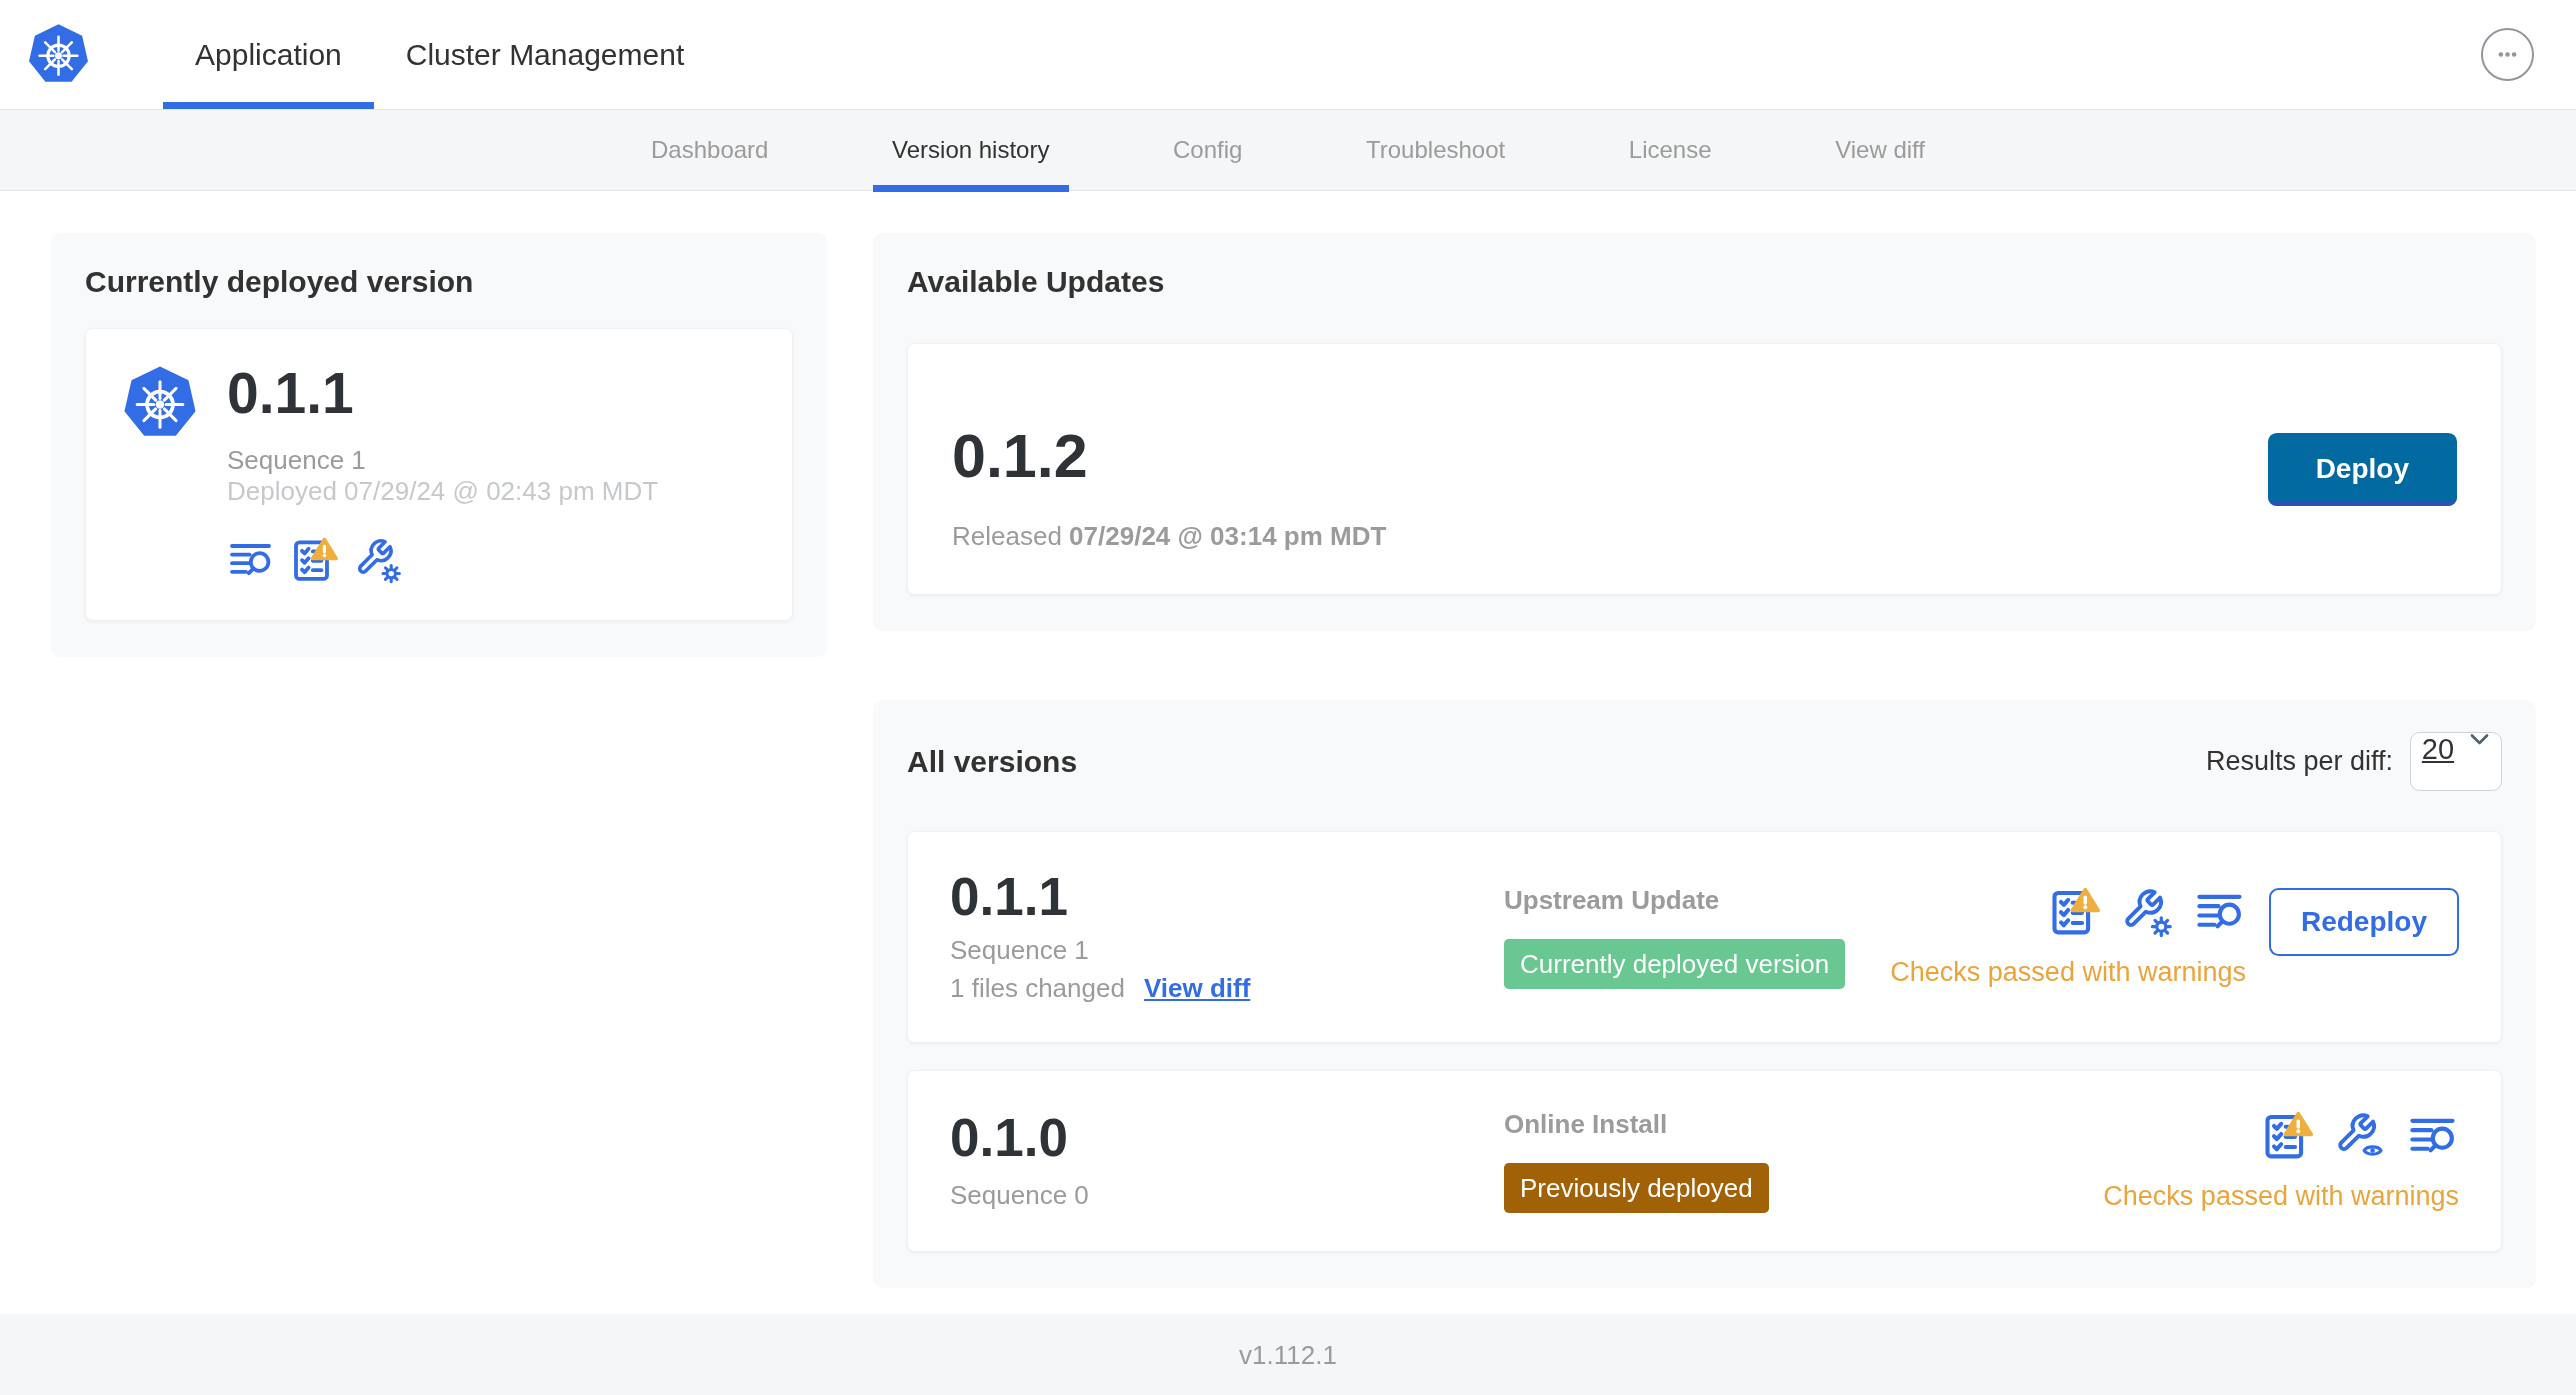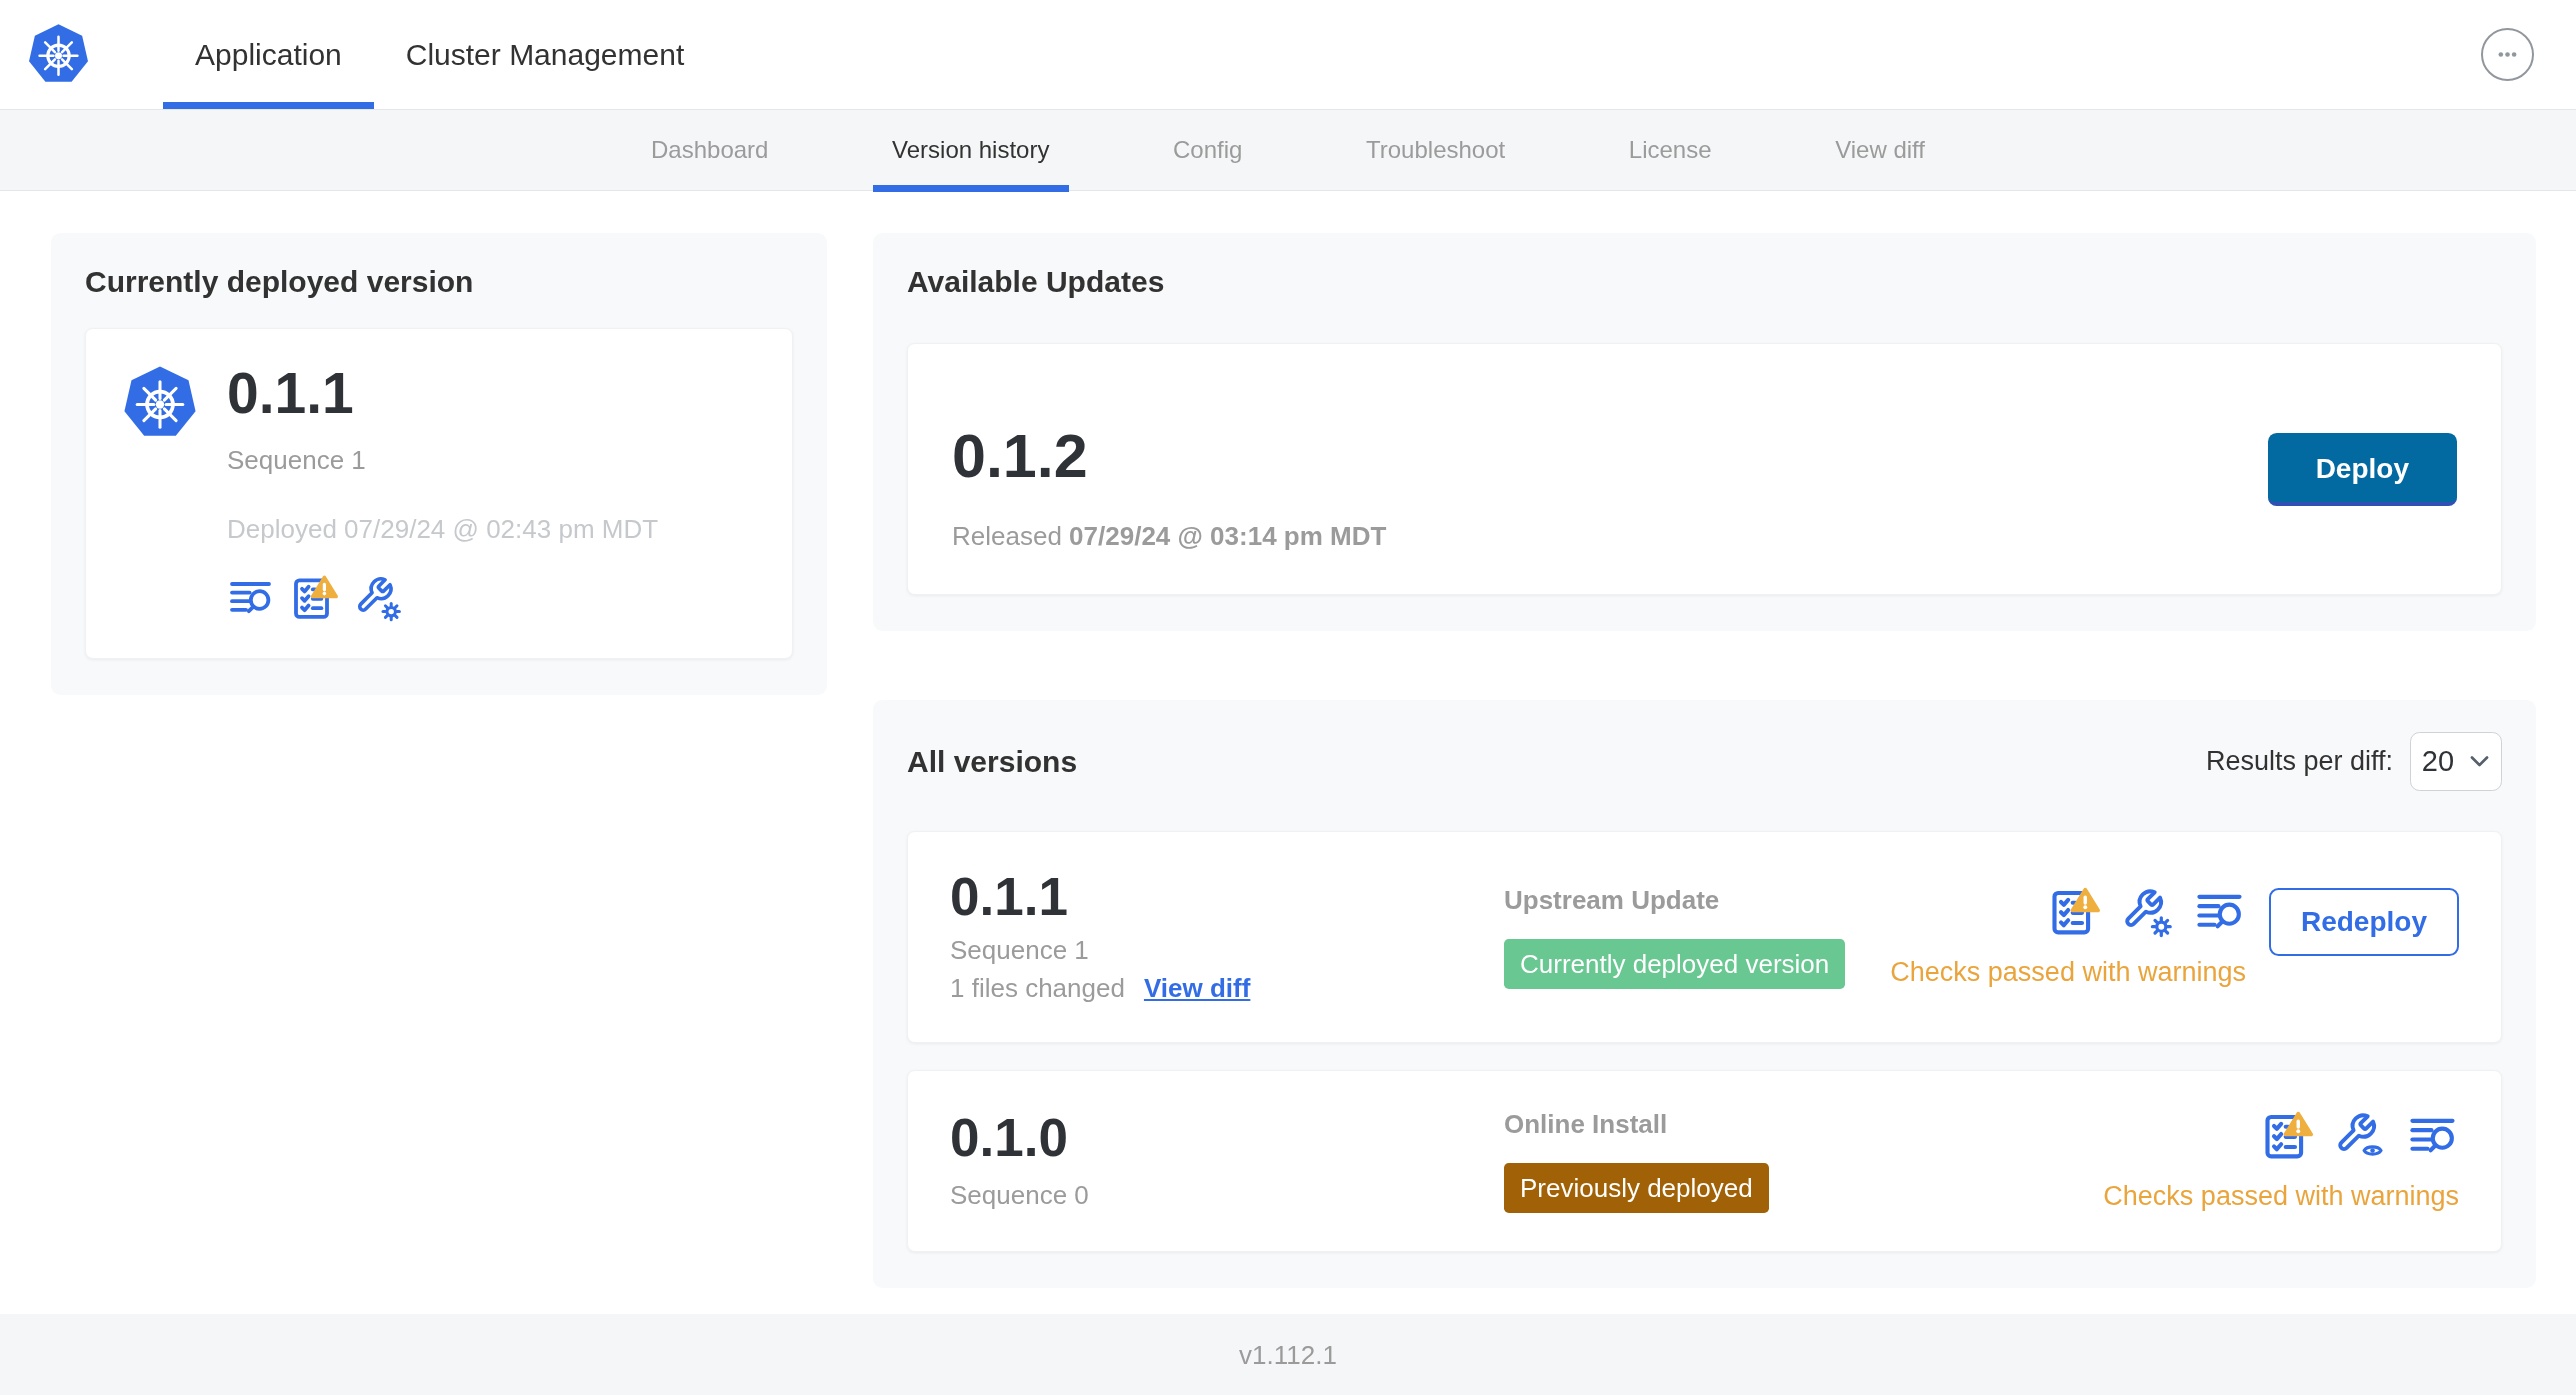--- a/index.html
+++ b/index.html
@@ -33,37 +33,37 @@
   .card-title { font-size: 30px; font-weight: 700; color: #323232; }
 
   .white-card { background:#fff; border:1px solid #f0f1f2; border-radius:7.6px; box-shadow: 0 1px 2.9px rgba(50,50,50,.07); }
 
   
   .left-card { flex: 0 0 776px; width: 776px; }
   .deployed-card { margin-top: 29px; padding: 36px; display: flex; gap: 29px; }
   .logo-lg { width: 76px; height: 76px; flex: 0 0 76px; }
   .version-xl { font-size: 57px; font-weight: 700; line-height: 1; color:#2f3237; }
   .seq-text { font-size: 26px; color: #9b9b9b; margin-top: 23px; }
-  .deployed-ts { font-size: 26px; color: #c6c9cc; margin-top: 38px; }
+  .deployed-ts { font-size: 26px; color: #c6c9cc; }
   .icon-row { display: flex; align-items: center; gap: 15.3px; margin-top: 29px; color:#326de6; }
   .icon { width: 48px; height: 48px; color:#326de6; overflow: visible; cursor:pointer; }
   .icon svg, svg.icon { overflow: visible; }
 
   
   .right-col { flex: 1 1 auto; display: flex; flex-direction: column; }
   .update-row { margin-top: 44px; padding: 42px 44px; display: flex; align-items: center; }
   .version-xxl { font-size: 61px; font-weight: 700; line-height: 1; color:#2f3237;margin-top:40px; }
   .released-line { margin-top: 34px; font-size: 26px; color: #9b9b9b; }
   .released-line .ts { font-weight: 700; }
   .deploy-btn { margin-left: auto; background: #0369a1; color: #fff; font-family: inherit; font-size: 28px; font-weight: 700; padding: 20px 48px 17px; border: none; border-bottom: 4.8px solid #3150b5; border-radius: 8.6px; cursor: pointer; }
 
   .versions-card { margin-top: 69px; }
   .versions-head { display: flex; align-items: center; }
   .results { margin-left: auto; display: flex; align-items: center; gap: 17px; font-size: 27px; color: #323232; }
-  .select-box { width: 92px; height: 59px; background: #fff; border: 1.9px solid #cfd3d6; border-radius: 9.5px; display: flex; align-items: center; justify-content: center; gap: 15px; font-size: 29px; color: #2f3237; cursor: pointer; }
+  .select-box { width: 92px; height: 59px; background: #fff; border: 1.9px solid #cfd3d6; border-radius: 9.5px; display: flex; align-items: flex-start; justify-content: center; gap: 15px; font-size: 29px; color: #2f3237; cursor: pointer; text-decoration: underline; }
 
   .version-row { margin-top: 27px; padding: 38px 42px; display: flex; align-items: center; }
   .version-row.first { margin-top: 40px; }
   .vcol-info { flex: 0 0 554px; }
   .version-lg { font-size: 53px; font-weight: 700; line-height: 1; color:#2f3237; }
   .files-line { display: flex; align-items: baseline; gap: 19px; margin-top: 7.6px; font-size: 26px; color: #9b9b9b; }
   .view-diff { color: #326de6; font-weight: 600; text-decoration: underline; cursor: pointer; }
   .vcol-source { flex: 1 1 auto; }
   .source-text { font-size: 26px; font-weight: 700; color: #9b9b9b; }
   .badge { display: inline-block; margin-top: 23px; padding: 9.5px 16px; border-radius: 4.8px; font-size: 26px; color: #fff; }

